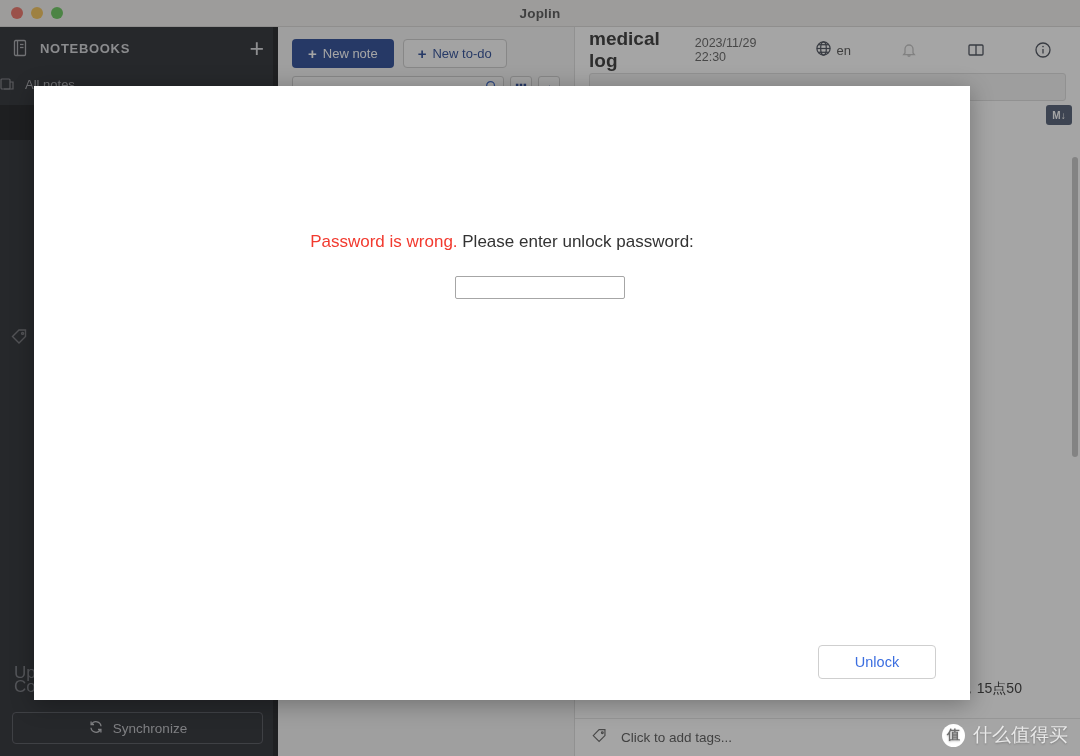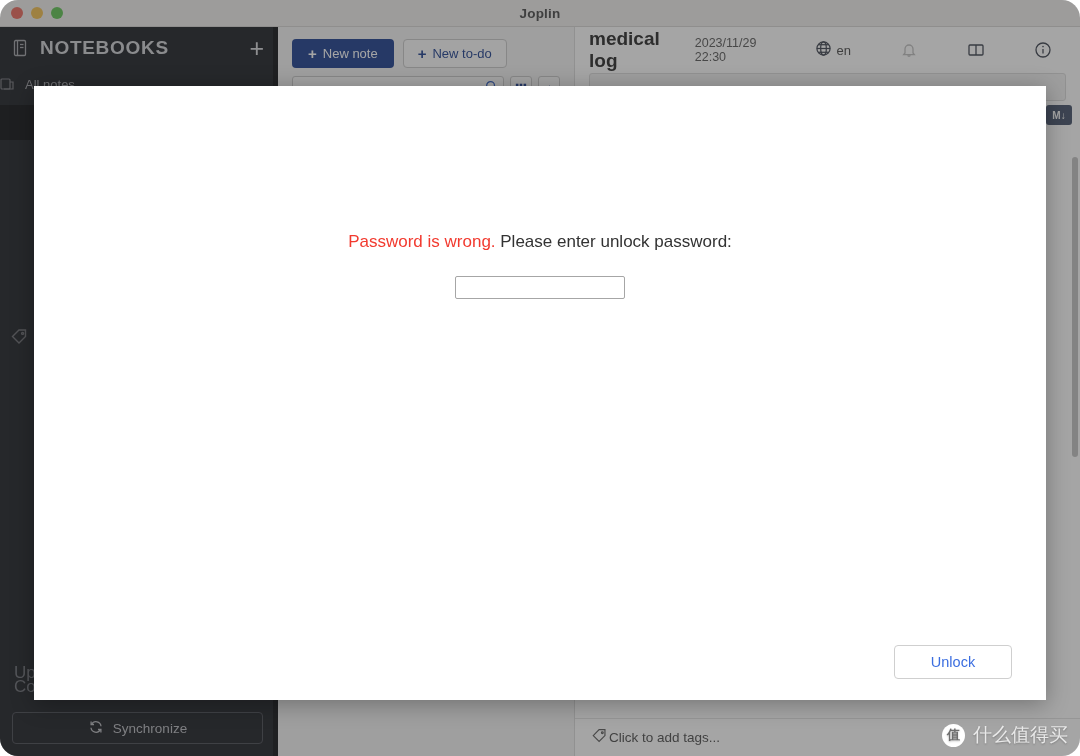--- a/index.html
+++ b/index.html
@@ -6,21 +6,20 @@
   html, body {
     width: 1080px; height: 756px;
     font-family: "Liberation Sans", sans-serif;
     overflow: hidden;
     background: #ffffff;
   }
   #app {
     position: relative;
     width: 1080px; height: 756px;
     overflow: hidden;
-    border-radius: 18px;
   }
 
   
   .titlebar {
     position: absolute; top: 0; left: 0;
     width: 1080px; height: 27px;
     background: #f0efee;
     border-bottom: 1px solid #d8d6d4;
     display: flex; align-items: center;
   }
@@ -49,21 +48,21 @@
     position: relative;
     flex: 0 0 278px;
   }
   .nb-header {
     display: flex; align-items: center;
     height: 42px; padding: 0 14px 0 12px;
     color: #c6c8cc;
   }
   .nb-icon { width: 16px; height: 18px; margin-right: 12px; opacity: .75; }
   .nb-title {
-    font-size: 19px; font-weight: bold; letter-spacing: .7px;
+    font-size: 13px; font-weight: bold; letter-spacing: .7px;
     color: #cfd1d5; flex: 1;
   }
   .nb-plus {
     font-size: 25px; color: #d6d8dc; line-height: 1;
     font-weight: 300; cursor: pointer;
   }
   .nb-row {
     display: flex; align-items: center;
     height: 30px; 
     color: #9b9da3; font-size: 13px;
@@ -167,38 +166,38 @@
     padding: 0 16px; font-size: 14px; line-height: 30px;
     color: #2c2c2c; overflow: hidden;
   }
   .ed-line { white-space: nowrap; }
   .ed-scroll {
     position: absolute; right: 2px; top: 130px;
     width: 6px; height: 300px; background: #c3c3c3; border-radius: 3px;
   }
   .ed-footer {
     position: absolute; left: 0; right: 0; bottom: 0; height: 38px;
-    display: flex; align-items: center; padding: 0 16px; gap: 0;
+    display: flex; align-items: center; padding: 0 16px; gap: 12px;
     border-top: 1px solid #e4e4e4;
   }
   .tagph { font-size: 13.5px; color: #4d4d4d; }
   .split-col {
     position: absolute; left: 50%; top: 116px; bottom: 58px;
     width: 1px; background: #e0e0e0;
   }
 
   
   .dim-layer {
     position: absolute; inset: 0;
     background: rgba(50,50,50,0.44);
     z-index: 20;
   }
   .dialog {
     position: absolute; left: 34px; top: 86px;
-    width: 1012px; height: 614px;
+    width: 936px; height: 614px;
     background: #ffffff;
     box-shadow: 0 4px 22px rgba(0,0,0,.3);
     z-index: 30;
   }
   .dlg-prompt {
     position: absolute; left: 0; right: 0; top: 146px;
     text-align: center; font-size: 17px; color: #333333;
   }
   .dlg-prompt .err { color: #f23a2f; }
   .dlg-input {

